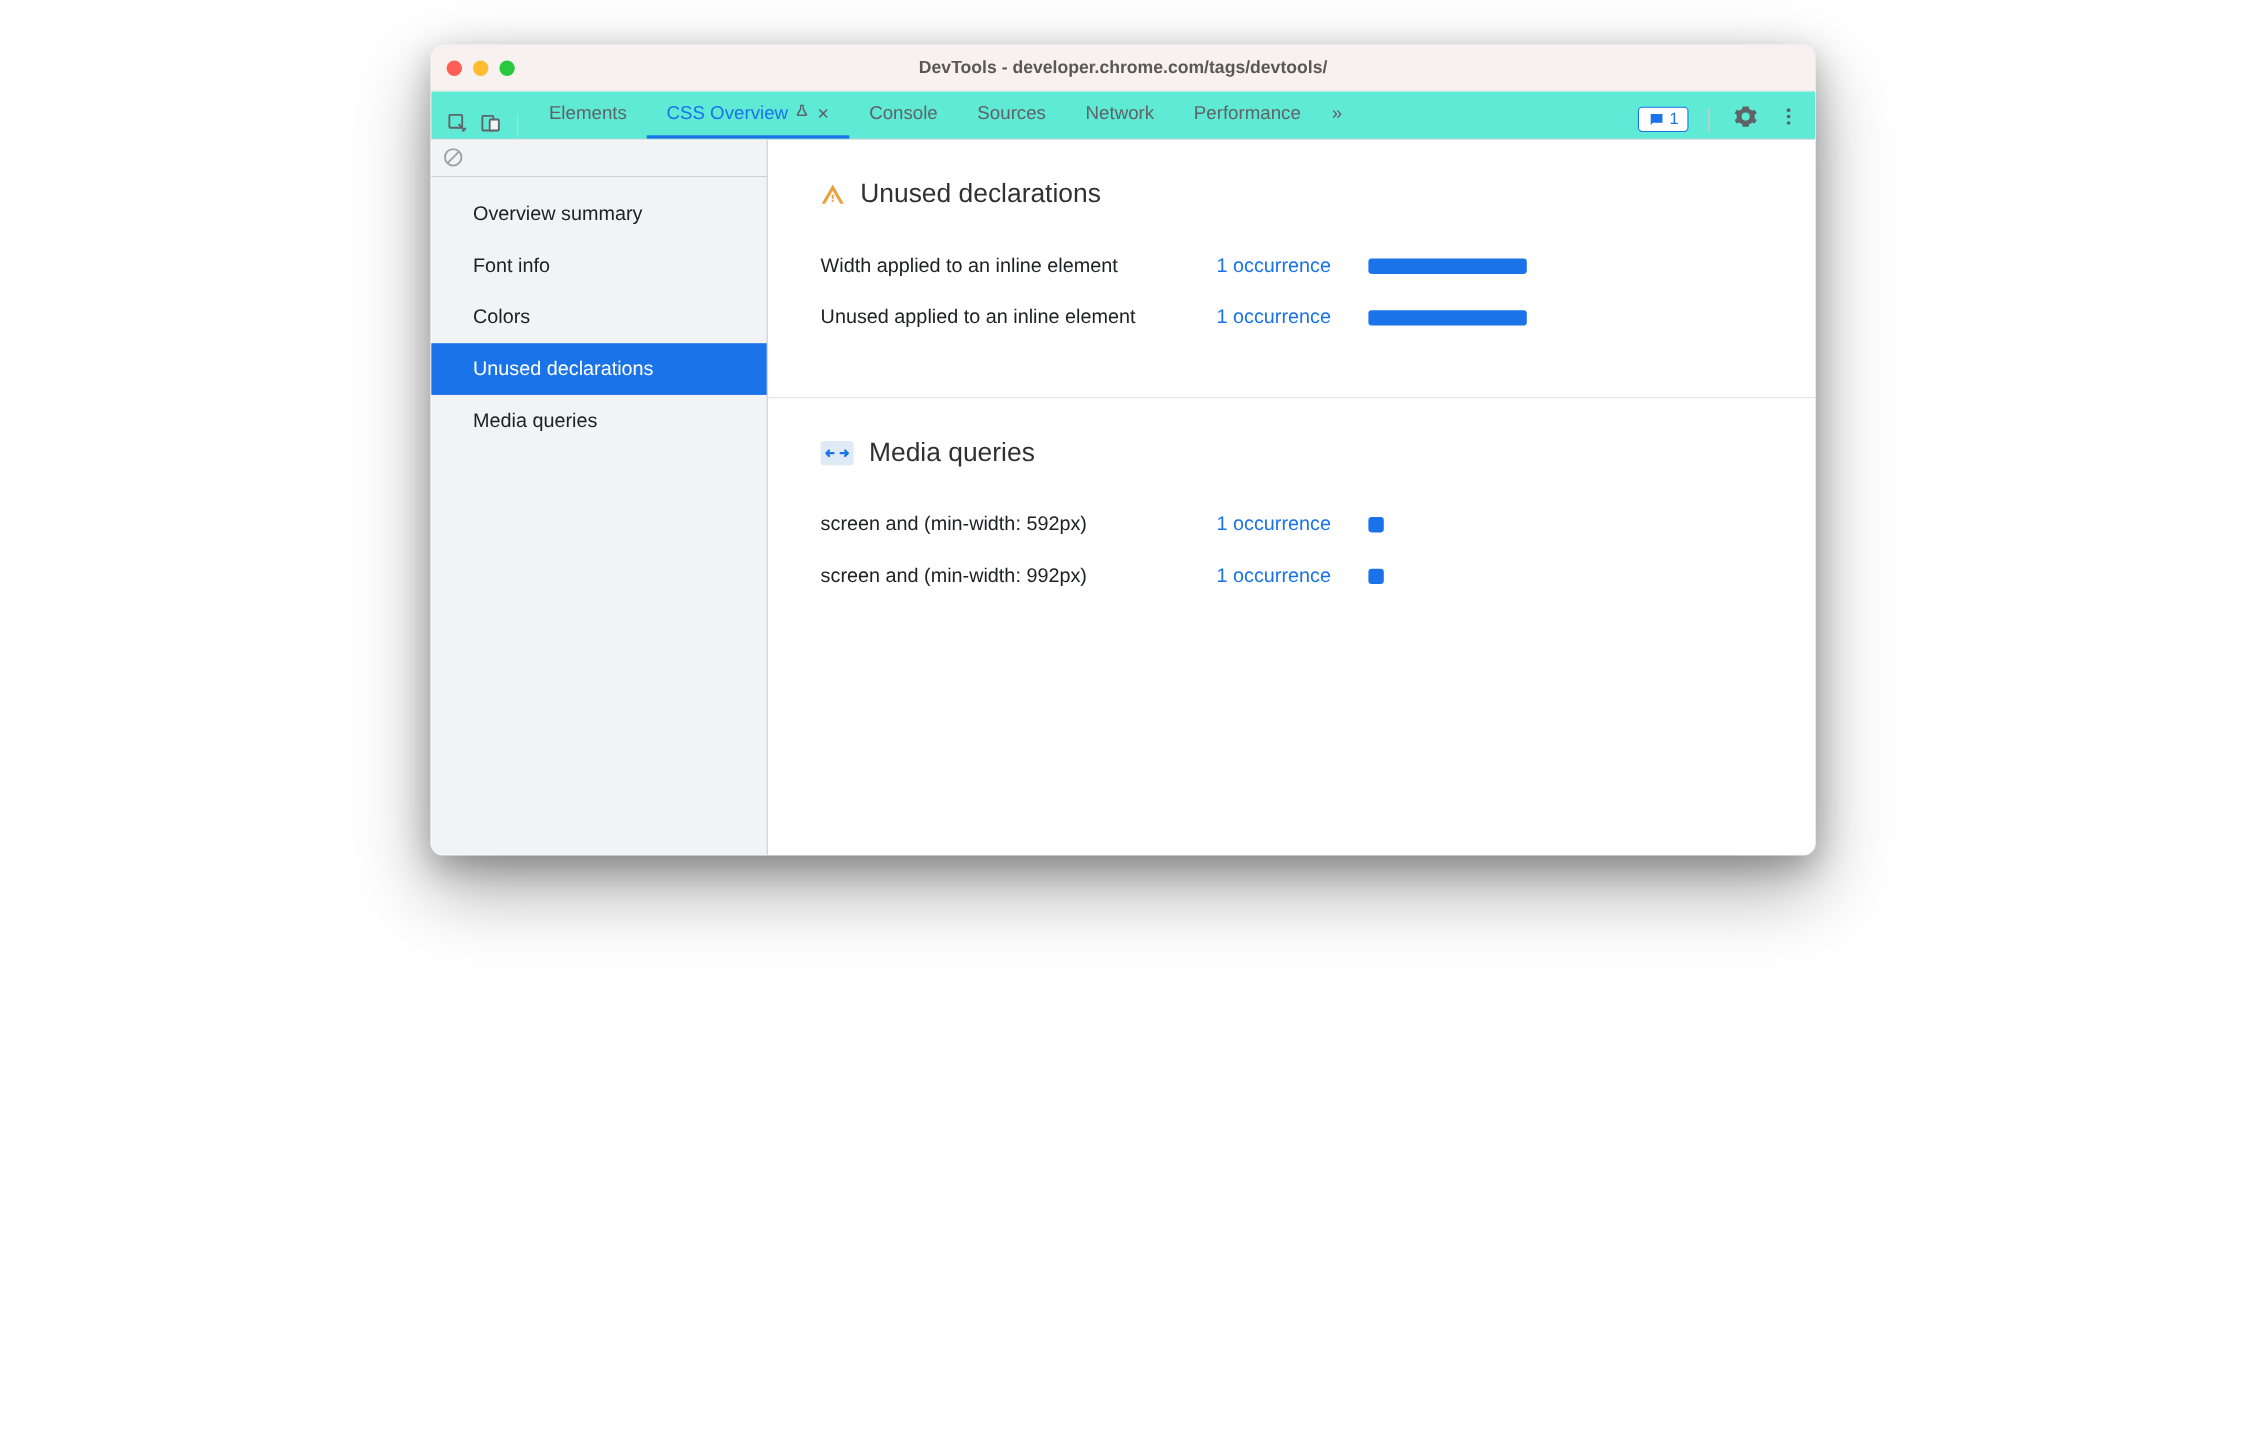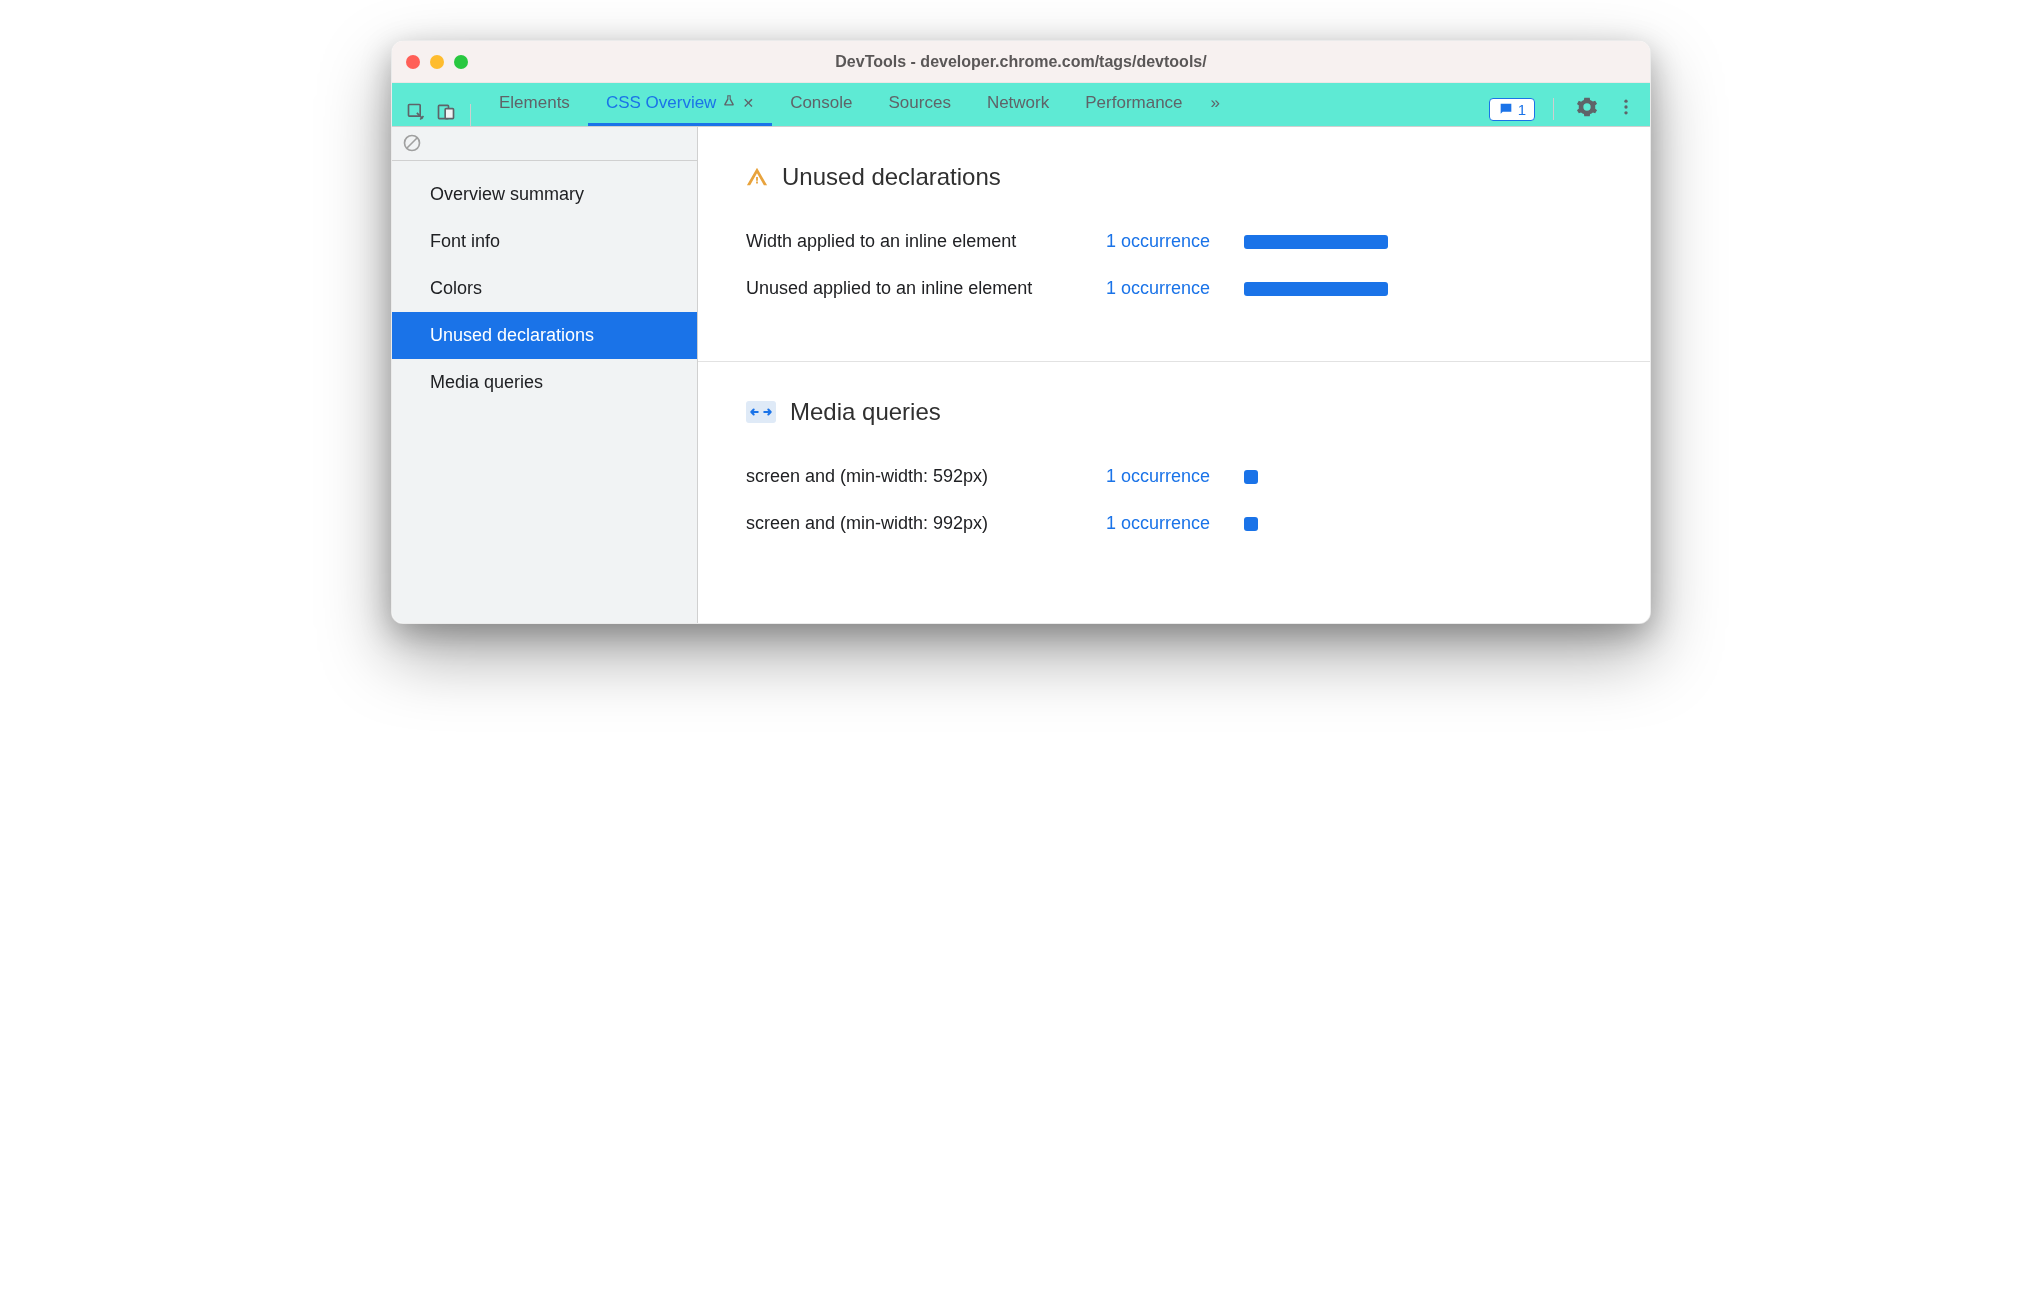--- a/index.html
+++ b/index.html
@@ -97,21 +97,21 @@
     padding: 2px 8px;
     border-radius: 4px;
     font-size: 15px;
     background: #fff;
   }
   .msg-chip svg { width: 16px; height: 16px; }
   .gear, .kebab { color: #5f6368; padding: 4px; }
   
   .devtools-body {
     display: flex;
-    height: 496px;
+    height: 650px;
     background: #fff;
   }
   
   .sidebar {
     width: 306px;
     background: #f1f3f4;
     border-right: 1px solid #d0d0d0;
     display: flex;
     flex-direction: column;
   }

